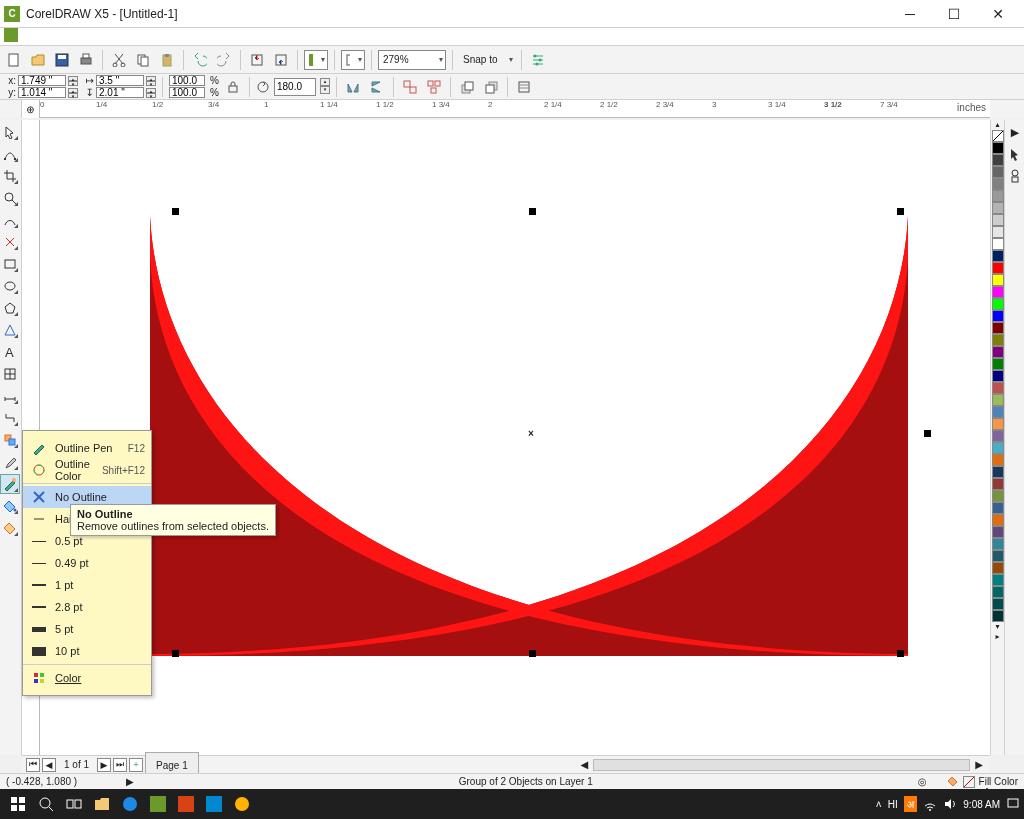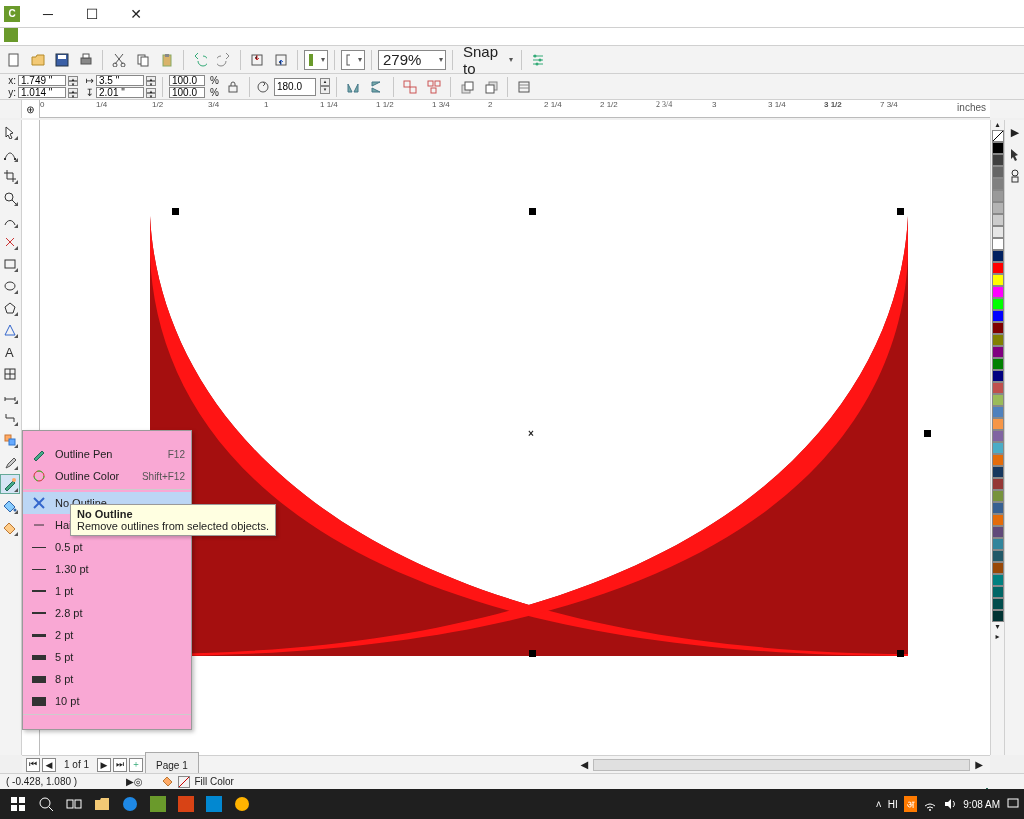--- a/index.html
+++ b/index.html
@@ -12,21 +12,21 @@
 .titlebar .winbtn { width: 44px; height: 28px; display: flex; align-items: center; justify-content: center; font-size: 14px; }
 
 
 .docrow { height: 18px; background:#fff; border-bottom:1px solid #d0d0d0; padding-left:4px;}
 .docrow .docicn{width:14px;height:14px;background:#6a9a2b;display:inline-block;}
 
 
 .toolbar1 { height: 28px; background: #f3f3f3; border-bottom: 1px solid #d0d0d0; display: flex; align-items: center; padding: 0 4px; gap: 4px; }
 .tbtn { width: 20px; height: 20px; display: flex; align-items: center; justify-content: center; border: 1px solid transparent; }
 .tsep { width: 1px; height: 20px; background: #c8c8c8; margin: 0 2px; }
-.tdrop { height: 20px; border: 1px solid #888; background: #fff; display: flex; align-items: center; padding: 0 14px 0 4px; font-size: 15px; position: relative; }
+.tdrop { height: 20px; border: 1px solid #888; background: #fff; display: flex; align-items: center; padding: 0 14px 0 4px; font-size: 10px; position: relative; }
 .tdrop::after { content: "▾"; position: absolute; right: 2px; font-size: 8px; color: #555; }
 svg { display: block; }
 
 
 .propbar { height: 26px; background: #f3f3f3; border-bottom: 1px solid #d0d0d0; display: flex; align-items: center; padding: 0 4px; gap: 4px; }
 .coord-grp { display: flex; flex-direction: column; gap: 1px; }
 .coord-row { display: flex; align-items: center; gap: 2px; }
 .lbl { font-size: 10px; width: 12px; text-align: right; }
 .tinp { height: 11px; border: 1px solid #888; background: #fff; font-size: 10px; padding: 0 2px; width: 48px; }
 .spinbtn { width: 10px; display: flex; flex-direction: column; }
@@ -69,37 +69,38 @@
 .status1 .fillinfo { display: flex; align-items: center; gap: 4px; }
 .status2 { position: absolute; bottom: 14px; left: 0; right: 0; height: 16px; background: #f3f3f3; font-size: 10px; padding: 1px 6px; display: flex; align-items: center; }
 
 
 .taskbar { position: absolute; bottom: 0; left: 0; right: 0; height: 30px; background: #1f1f1f; display: flex; align-items: center; padding: 0 4px; }
 .taskbar .ticon { width: 28px; height: 28px; display: flex; align-items: center; justify-content: center; color: #fff; font-size: 14px; }
 .taskbar .spacer { flex: 1; }
 .taskbar .tray { display: flex; align-items: center; gap: 6px; color: #fff; font-size: 10px; }
 
 
-.flyout { position: absolute; left: 22px; top: 430px; width: 170px; background: #f9a8d4; border: 1px solid #9a9a9a; box-shadow: 2px 2px 4px rgba(0,0,0,.25); font-size: 11px; padding: 12px 0; }
+.flyout { position: absolute; left: 22px; top: 430px; width: 130px; background: #fef9c3; border: 1px solid #9a9a9a; box-shadow: 2px 2px 4px rgba(0,0,0,.25); font-size: 11px; padding: 6px 0; }
 .flyout .row { display: flex; align-items: center; height: 22px; padding: 0 6px; gap: 6px; }
 .flyout .row .ic { width: 20px; display: flex; justify-content: center; }
 .flyout .row .txt { flex: 1; }
 .flyout .row .sc { color: #555; font-size: 10px; }
 .flyout .row.sel { background: #bcd6f5; }
 .flyout .sepline { height: 1px; background: #ccc; margin: 2px 0; }
 
 .tooltip { position: absolute; left: 70px; top: 504px; background: #ffffe1; border: 1px solid #9a9a9a; padding: 3px 6px; font-size: 11px; box-shadow: 2px 2px 3px rgba(0,0,0,.2); }
 .tooltip .tt-title { font-weight: bold; }
 
 </style>
 </head>
 <body>
 
 <div class="titlebar">
   <div class="app-icn">C</div>
+  <div class="title">CorelDRAW X5 - [Untitled-1]</div>
   <div class="winbtn">─</div>
   <div class="winbtn">☐</div>
   <div class="winbtn">✕</div>
 </div>
 <div class="docrow"><span class="docicn"></span></div>
 
 <div class="toolbar1">
   <div class="tbtn">
       <svg width="14" height="14">
         <rect x="2" y="1" width="9" height="12" fill="#fff" stroke="#555"></rect>
@@ -323,21 +324,21 @@
       <span class="tlabel" style="left: 56px;">1/4</span>
       <span class="tlabel" style="left: 112px;">1/2</span>
       <span class="tlabel" style="left: 168px;">3/4</span>
       <span class="tlabel" style="left: 224px;">1</span>
       <span class="tlabel" style="left: 280px;">1 1/4</span>
       <span class="tlabel" style="left: 336px;">1 1/2</span>
       <span class="tlabel" style="left: 392px;">1 3/4</span>
       <span class="tlabel" style="left: 448px;">2</span>
       <span class="tlabel" style="left: 504px;">2 1/4</span>
       <span class="tlabel" style="left: 560px;">2 1/2</span>
-      <span class="tlabel" style="left: 616px; font-family: Liberation Serif, serif;">2 3/4</span>
+      <span class="tlabel" style="left: 616px;">2 3/4</span>
       <span class="tlabel" style="left: 672px;">3</span>
       <span class="tlabel" style="left: 728px;">3 1/4</span>
       <span class="tlabel" style="left: 784px; font-weight: bold;">3 1/2</span>
       <span class="tlabel" style="left: 840px;">7 3/4</span>
     </div>
   <div style="width:14px;background:#f3f3f3"></div>
   <div style="width:20px;background:#f3f3f3"></div>
 </div>
 
 <div class="main">
@@ -582,71 +583,66 @@
         </svg>
       </span>
       <span class="txt">0.5 pt</span>
     </div>
   <div class="row">
       <span class="ic">
         <svg width="14" height="3">
           <rect width="14" height="1" y="1" fill="#333"></rect>
         </svg>
       </span>
-      <span class="txt">1.30 pt</span>
+      <span class="txt">0.49 pt</span>
     </div>
   <div class="row">
       <span class="ic">
         <svg width="14" height="4">
           <rect width="14" height="2" y="1" fill="#333"></rect>
         </svg>
       </span>
       <span class="txt">1 pt</span>
     </div>
   <div class="row">
       <span class="ic">
         <svg width="14" height="4">
           <rect width="14" height="2" y="1" fill="#333"></rect>
         </svg>
       </span>
       <span class="txt">2.8 pt</span>
     </div>
   <div class="row">
       <span class="ic">
-        <svg width="14" height="5">
-          <rect width="14" height="3" y="1" fill="#333"></rect>
-        </svg>
-      </span>
-      <span class="txt">2 pt</span>
-    </div>
-  <div class="row">
-      <span class="ic">
         <svg width="14" height="7">
           <rect width="14" height="5" y="1" fill="#333"></rect>
         </svg>
       </span>
       <span class="txt">5 pt</span>
-    </div>
-  <div class="row">
-      <span class="ic">
-        <svg width="14" height="9">
-          <rect width="14" height="7" y="1" fill="#333"></rect>
-        </svg>
-      </span>
-      <span class="txt">8 pt</span>
     </div>
   <div class="row">
       <span class="ic">
         <svg width="14" height="11">
           <rect width="14" height="9" y="1" fill="#333"></rect>
         </svg>
       </span>
       <span class="txt">10 pt</span>
     </div>
   <div class="sepline"></div>
+  <div class="row">
+    <span class="ic">
+        <svg width="14" height="14">
+          <rect x="2" y="2" width="4" height="4" fill="#c33"></rect>
+          <rect x="8" y="2" width="4" height="4" fill="#3c3"></rect>
+          <rect x="2" y="8" width="4" height="4" fill="#33c"></rect>
+          <rect x="8" y="8" width="4" height="4" fill="#cc3"></rect>
+        </svg>
+      </span>
+    <span class="txt" style="text-decoration:underline">Color</span>
+  </div>
 </div>
 
 <div class="tooltip">
   <div class="tt-title">No Outline</div>
   <div>Remove outlines from selected objects.</div>
 </div>
 
 <div class="pagetabs">
   <div class="nav">⏮</div>
   <div class="nav">◀</div>
@@ -659,20 +655,21 @@
     </div>
   <div style="flex:1"></div>
   <div style="width:14px;text-align:center">◀</div>
   <div style="flex:1;height:12px;background:#e0e0e0;border:1px solid #bbb"></div>
   <div style="width:14px;text-align:center">▶</div>
 </div>
 
 <div class="status1">
   <span class="cursor">( -0.428, 1.080 )</span>
   <span>▶</span>
+  <span class="objinfo">Group of 2 Objects on Layer 1</span>
   <span style="margin-right:20px">◎</span>
   <div class="fillinfo">
     <span>
         <svg width="12" height="12">
           <path d="M5 1l5 5-4 4-5-5z" fill="#fa6" stroke="#b73"></path>
         </svg>
       </span>
     <span style="position:relative;width:12px;height:12px;border:1px solid #888;display:inline-block">
         <svg width="10" height="10" style="position:absolute">
           <line x1="0" y1="10" x2="10" y2="0" stroke="#c00"></line>

